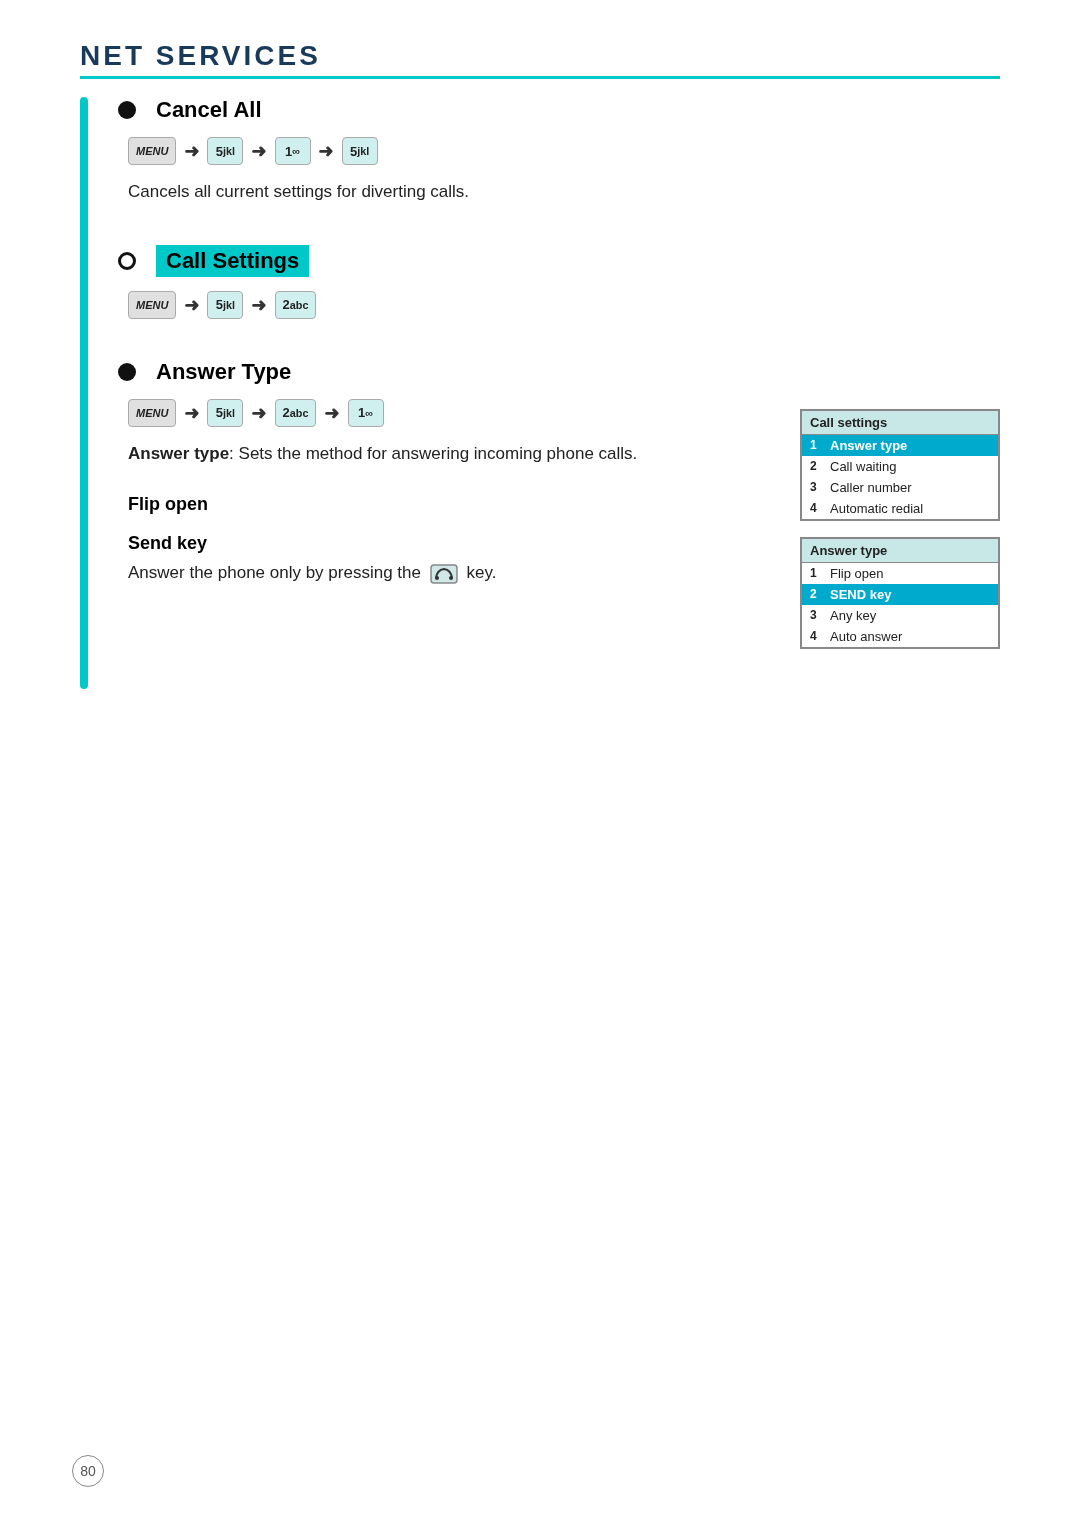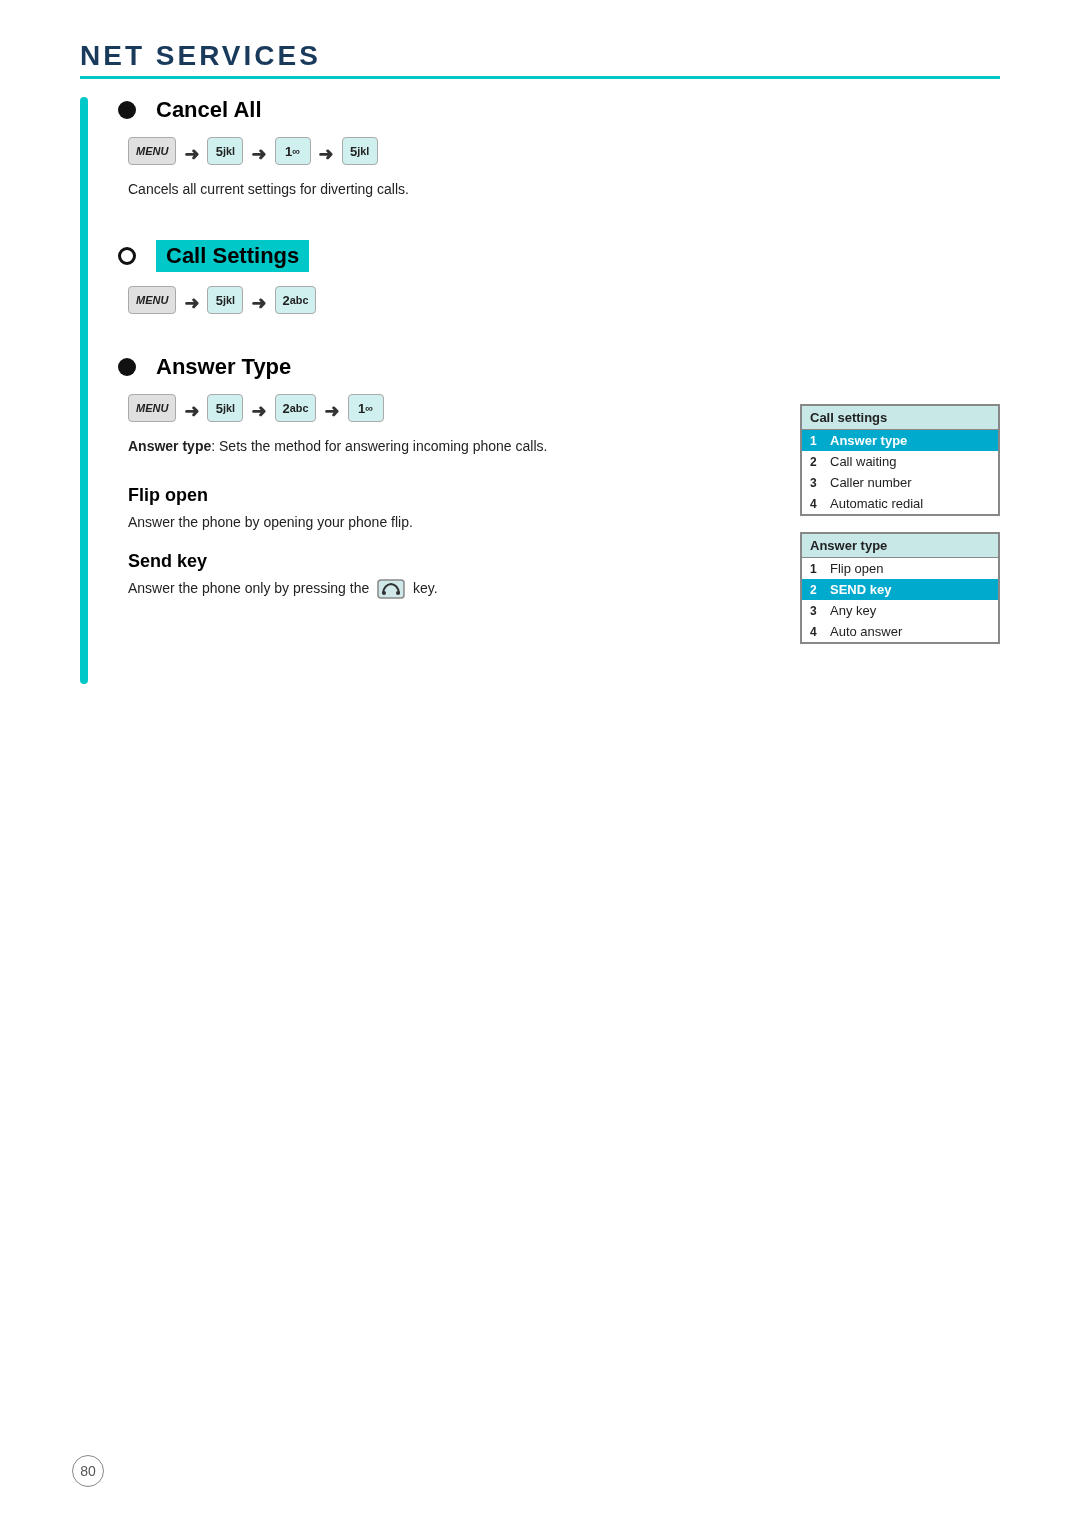--- a/index.html
+++ b/index.html
@@ -88,21 +88,21 @@
     .heading-text-plain {
       font-size: 22px;
       font-weight: 800;
       color: #000;
       font-family: Arial Black, Arial, sans-serif;
     }
 
     
     .nav-sequence {
       display: flex;
-      align-items: flex-end;
+      align-items: center;
       gap: 8px;
       margin-bottom: 14px;
       margin-left: 10px;
     }
     .nav-arrow {
       font-size: 18px;
       color: #333;
       font-weight: bold;
     }
     .nav-key {
@@ -132,21 +132,21 @@
       align-items: center;
       justify-content: center;
       min-width: 42px;
       min-height: 28px;
       font-style: italic;
       background: #e0e0e0;
     }
 
     
     .description {
-      font-size: 14px;
+      font-size: 17px;
       line-height: 1.5;
       color: #222;
       margin-left: 10px;
     }
     .description strong {
       font-weight: 800;
     }
 
     
     .sub-heading {
@@ -294,21 +294,20 @@
             <span class="nav-arrow">➜</span>
             <div class="nav-key">1 <sub>∞</sub></div>
           </div>
 
           <p class="description">
             <strong>Answer type</strong><span>: Sets the method for answering incoming phone calls.</span>
           </p>
 
           <div style="margin-top: 28px;">
             <div class="sub-heading">Flip open</div>
-            <p class="description">Answer the phone by opening your phone flip.</p>
           </div>
 
           <div style="margin-top: 18px;">
             <div class="sub-heading">Send key</div>
             <p class="description">
               <span>Answer the phone only by pressing the</span>
               
               <svg class="send-icon" viewBox="0 0 28 20" style="vertical-align:middle;display:inline-block;width:28px;height:20px;margin:0 4px;">
                 <rect x="1" y="1" width="26" height="18" rx="3" ry="3" fill="#d0e8e8" stroke="#888" stroke-width="1.5"></rect>
                 <path d="M6 14 Q7 6 14 5 Q21 6 22 14" fill="none" stroke="#333" stroke-width="2" stroke-linecap="round"></path>

